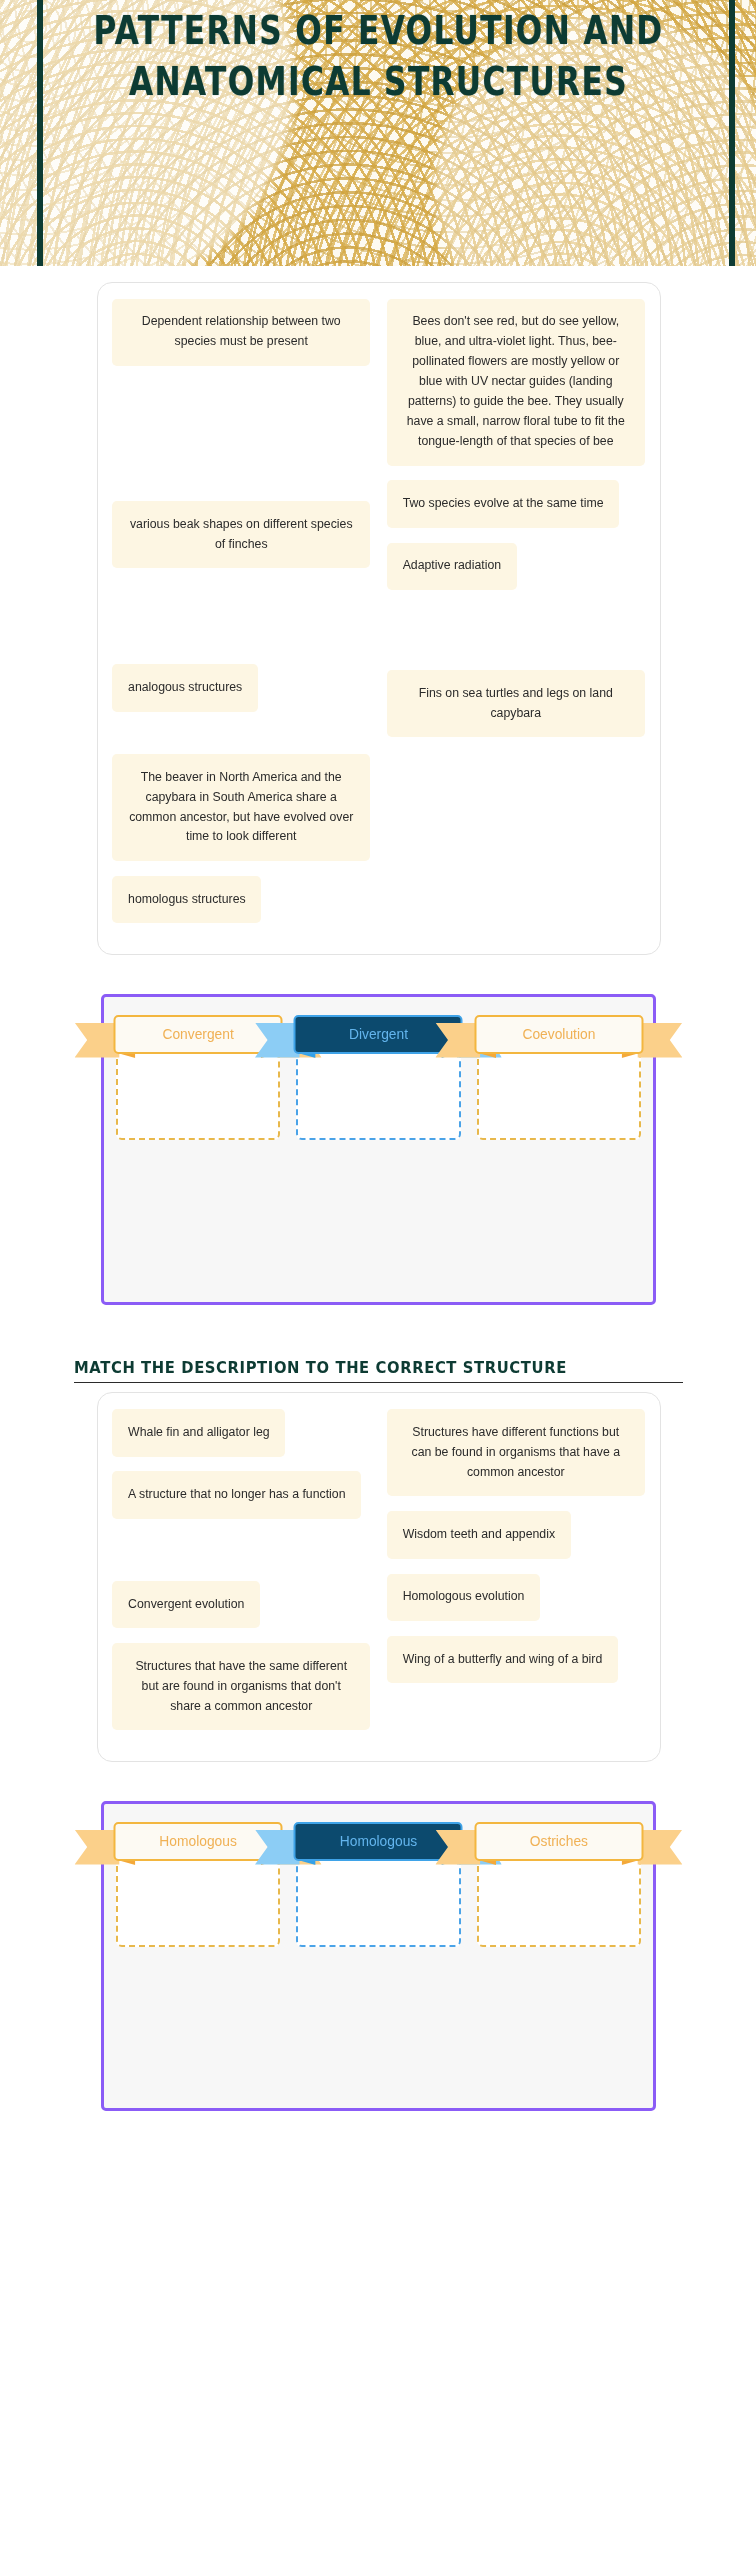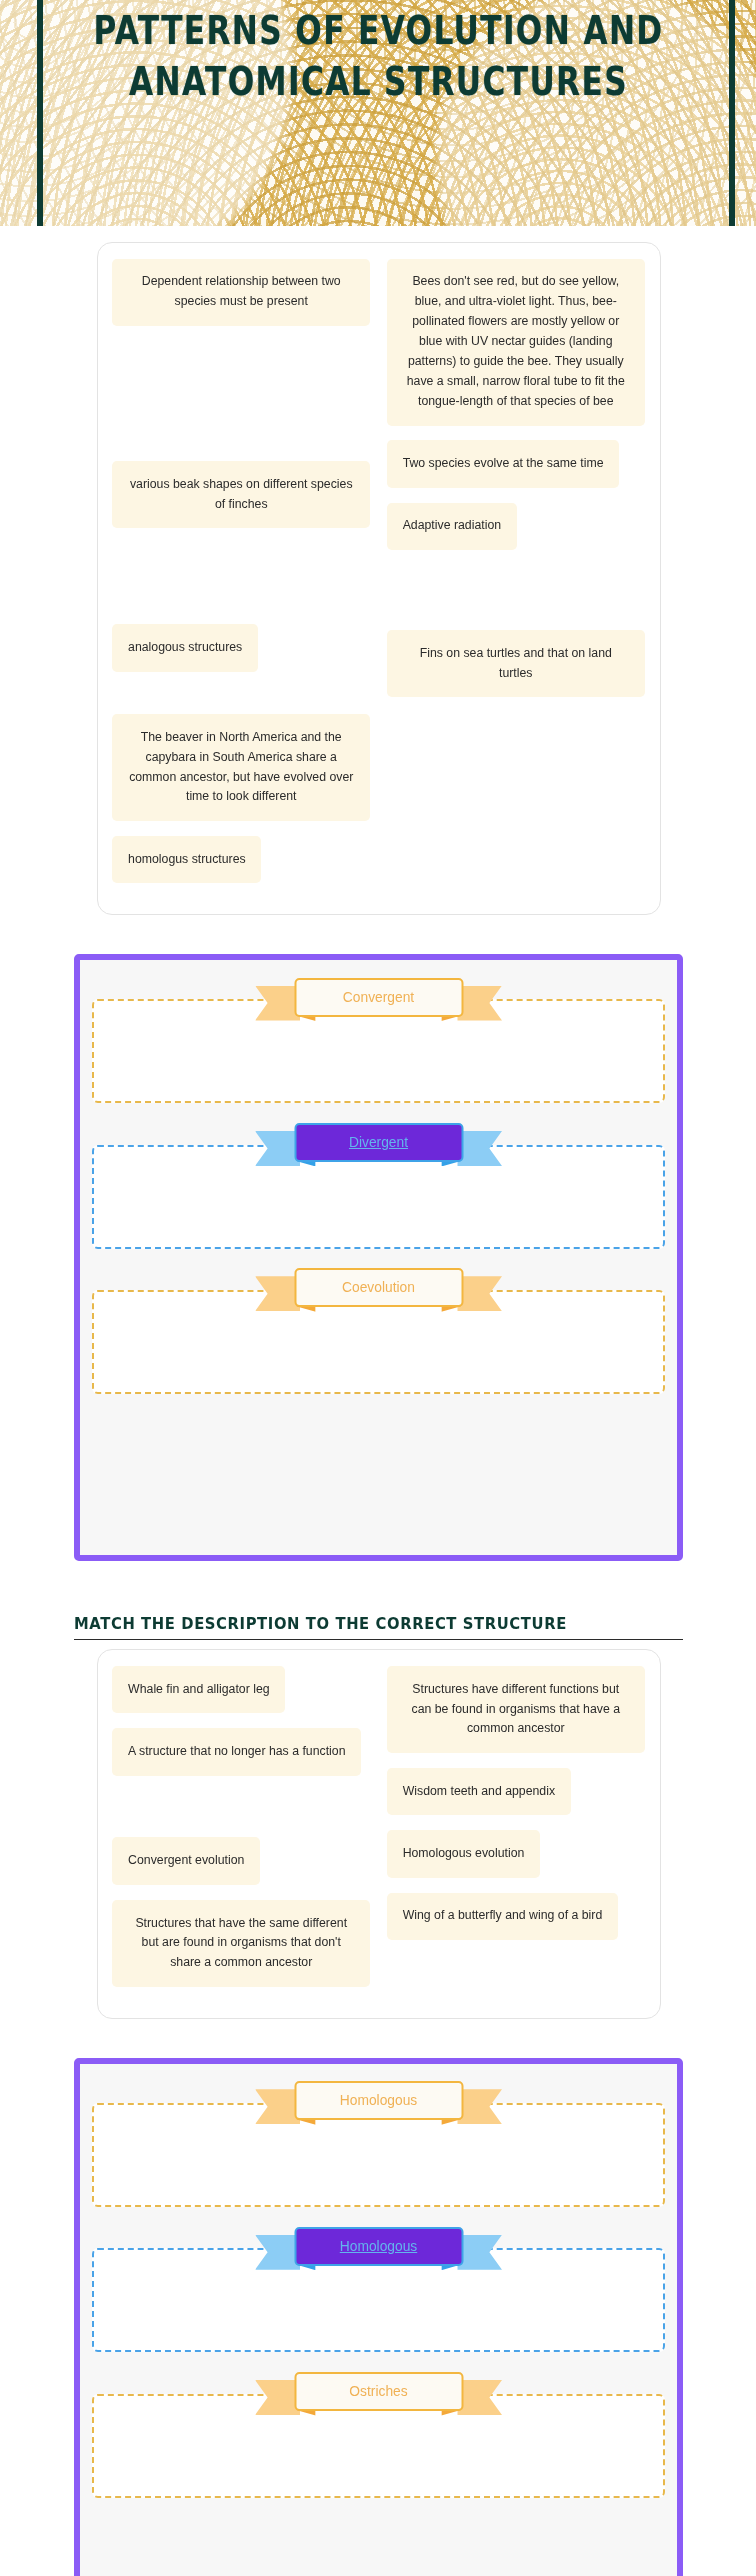--- a/index.html
+++ b/index.html
@@ -21,21 +21,21 @@
     width: 757px;
     min-height: 2576px;
     background: #ffffff;
     position: relative;
   }
 
   
   .banner {
     position: relative;
     width: 100%;
-    height: 226px;
+    height: 266px;
     background: #fbf8ef;
     overflow: hidden;
   }
   .banner-fronds {
     position: absolute;
     inset: 0;
     background-color: #fdfaf1;
     background-image:
       repeating-radial-gradient(circle at 18% 120%, rgba(214,170,70,0.85) 0 2.5px, rgba(214,170,70,0) 2.5px 12.8px),
       repeating-radial-gradient(circle at 46% 135%, rgba(203,158,57,0.75) 0 2.5px, rgba(203,158,57,0) 2.5px 13.8px),
@@ -130,28 +130,28 @@
   }
   .section-rule {
     width: 609px;
     margin: 0 auto 8.9px auto;
     height: 1px;
     background: #2b2b2b;
   }
 
   
   .dropzone-panel {
-    width: 609px;
+    width: 555px;
     margin: 0 auto;
     background: #f7f7f7;
-    border: 6px solid #8b5cf6;
+    border: 3px solid #8b5cf6;
     border-radius: 4.9px;
     padding: 17.7px 11.8px 15.8px 11.8px;
     display: grid;
-    grid-template-columns: 1fr;
+    grid-template-columns: 1fr 1fr 1fr;
     gap: 19.7px 15.8px;
   }
   .dropzone {
     position: relative;
     padding-top: 21.7px;
   }
   .dropzone-box {
     border: 2px dashed #e8b84b;
     border-radius: 5.9px;
     background: #ffffff;
@@ -207,21 +207,21 @@
     display: flex;
     align-items: center;
     justify-content: center;
     font-size: 13.8px;
     color: #f0b155;
     z-index: 2;
   }
   
   .ribbon.blue .ribbon-wing { background: #8ccdf5; }
   .ribbon.blue .ribbon-fold { background: #34a1e8; }
-  .ribbon.blue .ribbon-plate { border-color: #3fa3e8; color: #63b5ed; background: #6d28d9; text-decoration: underline; }
+  .ribbon.blue .ribbon-plate { border-color: #3fa3e8; color: #63b5ed; background: #0c4a6e; }
 
   .spacer-16 { height: 15.8px; }
   .spacer-30 { height: 29.6px; }
   .spacer-40 { height: 39px; }
   .spacer-55 { height: 54px; }
 </style>
 </head>
 <body>
 
 <div class="page">
@@ -248,21 +248,21 @@
         <div style="height:27.6px"></div>
         <div class="match-cell">The beaver in North America and the capybara in South America share a common ancestor, but have evolved over time to look different</div>
         <div class="match-cell">homologus structures</div>
       </div>
 
       <div class="match-col">
         <div class="match-cell">Bees don't see red, but do see yellow, blue, and ultra-violet light. Thus, bee-pollinated flowers are mostly yellow or blue with UV nectar guides (landing patterns) to guide the bee. They usually have a small, narrow floral tube to fit the tongue-length of that species of bee</div>
         <div class="match-cell">Two species evolve at the same time</div>
         <div class="match-cell">Adaptive radiation</div>
         <div style="height:65px"></div>
-        <div class="match-cell">Fins on sea turtles and that on land turtles</div>
+        <div class="match-cell">Fins on sea turtles and legs on land capybara</div>
       </div>
 
     </div>
   </div>
 
   <div class="spacer-40"></div>
 
   <div class="dropzone-panel">
 
     <div class="dropzone">

